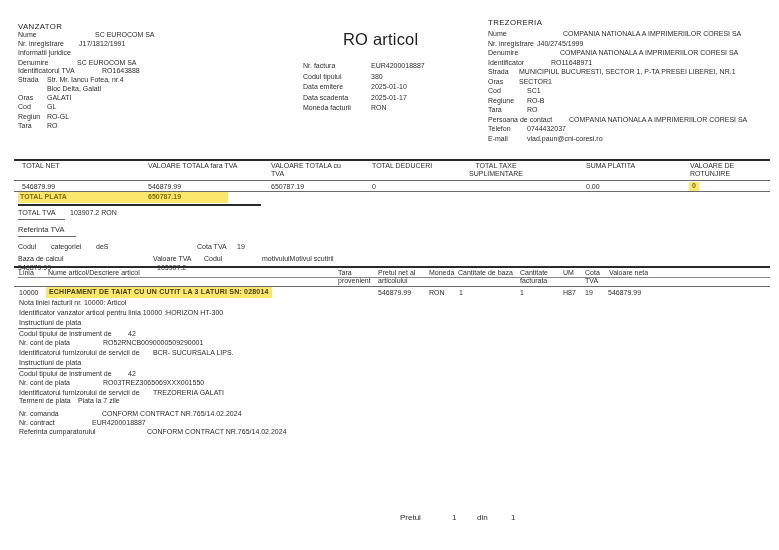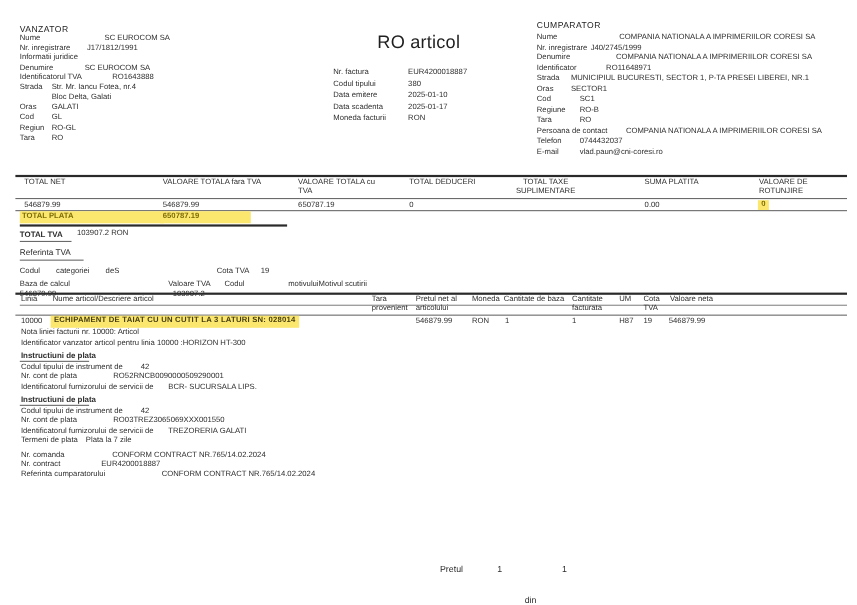--- a/index.html
+++ b/index.html
@@ -2,21 +2,21 @@
 <html><head>
 <meta charset="utf-8">
 <style>
   html,body{margin:0;padding:0}
   body{width:779px;height:550px;position:relative;background:#ffffff;
        font-family:"Liberation Sans","DejaVu Sans",sans-serif;color:#2d2d2d;overflow:hidden}
   .a{position:absolute;white-space:nowrap;font-size:7px;line-height:8.5px}
   .wrap{white-space:normal;line-height:8.2px}
   .h8{font-size:7.8px;letter-spacing:.4px;color:#222}
   .title{font-size:16.5px;color:#1f1f1f;letter-spacing:.2px}
-  .sb{font-weight:bold;font-size:7.2px}
+  .sb{font-weight:normal;font-size:7.2px}
   .ln{position:absolute;background:#6a6a6a;height:1px}
   .ln2{position:absolute;background:#2a2a2a;height:2px}
   .hl{background:#fbe76e}
   .olive{color:#7c6d07;font-weight:bold}
   .desc{color:#463d12;font-weight:bold;padding:1px 3px;letter-spacing:.2px}
   .ctr{text-align:center}
 </style>
 </head>
 <body>
 
@@ -49,21 +49,21 @@
   <div class="a" style="left:371px;top:62px">EUR4200018887</div>
   <div class="a" style="left:303px;top:72.5px">Codul tipului</div>
   <div class="a" style="left:371px;top:72.5px">380</div>
   <div class="a" style="left:303px;top:83px">Data emitere</div>
   <div class="a" style="left:371px;top:83px">2025-01-10</div>
   <div class="a" style="left:303px;top:93.5px">Data scadenta</div>
   <div class="a" style="left:371px;top:93.5px">2025-01-17</div>
   <div class="a" style="left:303px;top:104px">Moneda facturii</div>
   <div class="a" style="left:371px;top:104px">RON</div>
 
-  <div class="a h8" style="left:488px;top:19px">CUMPARATOR</div>
+  <div class="a h8" style="left:488px;top:19px">TREZORERIA</div>
   <div class="a" style="left:488px;top:30px">Nume</div>
   <div class="a" style="left:563px;top:30px">COMPANIA NATIONALA A IMPRIMERIILOR CORESI SA</div>
   <div class="a" style="left:488px;top:39.5px">Nr. inregistrare</div>
   <div class="a" style="left:537px;top:39.5px">J40/2745/1999</div>
   <div class="a" style="left:488px;top:49px">Denumire</div>
   <div class="a" style="left:560px;top:49px">COMPANIA NATIONALA A IMPRIMERIILOR CORESI SA</div>
   <div class="a" style="left:488px;top:58.5px">Identificator</div>
   <div class="a" style="left:551px;top:58.5px">RO11648971</div>
   <div class="a" style="left:488px;top:68px">Strada</div>
   <div class="a" style="left:519px;top:68px">MUNICIPIUL BUCURESTI, SECTOR 1, P-TA PRESEI LIBEREI, NR.1</div>
@@ -166,16 +166,16 @@
 
   <div class="a" style="left:19px;top:409.5px">Nr. comanda</div>
   <div class="a" style="left:102px;top:409.5px">CONFORM CONTRACT NR.765/14.02.2024</div>
   <div class="a" style="left:19px;top:419px">Nr. contract</div>
   <div class="a" style="left:92px;top:419px">EUR4200018887</div>
   <div class="a" style="left:19px;top:428px">Referinta cumparatorului</div>
   <div class="a" style="left:147px;top:428px">CONFORM CONTRACT NR.765/14.02.2024</div>
 
   <div class="a" style="left:400px;top:514px;font-size:8px">Pretul</div>
   <div class="a" style="left:452px;top:514px;font-size:8px">1</div>
-  <div class="a" style="left:477px;top:542px;font-size:8px">din</div>
+  <div class="a" style="left:477px;top:514px;font-size:8px">din</div>
   <div class="a" style="left:511px;top:514px;font-size:8px">1</div>
 
 </div>
 
 </body></html>

